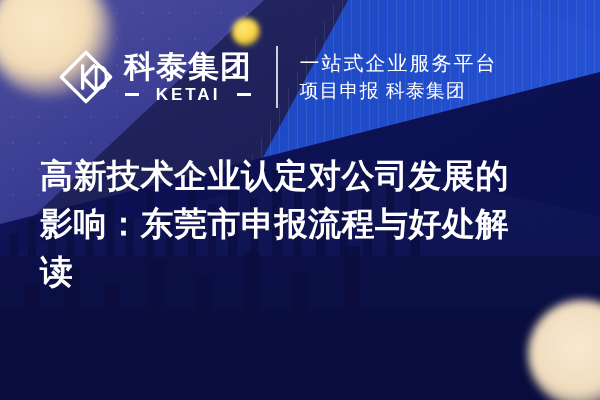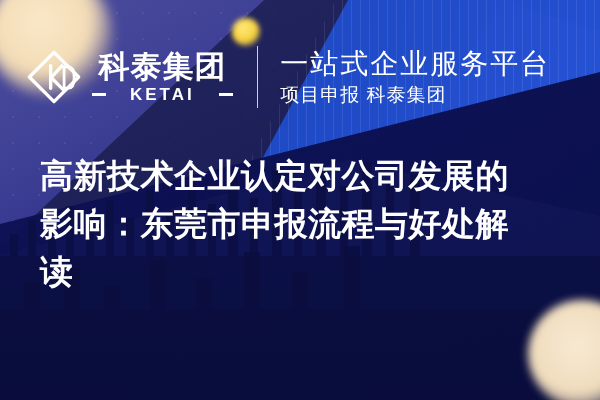--- a/index.html
+++ b/index.html
@@ -89,55 +89,55 @@
   }
 
   
   .header {
     position: absolute;
     left: 0; top: 38px;
     width: 100%;
     height: 78px;
     display: flex;
     align-items: center;
-    padding-left: 26px;
+    padding-left: 58px;
     box-sizing: border-box;
   }
   .logo-block { display: flex; align-items: center; }
   .mark { width: 56px; height: 56px; flex: none; }
   .wordmark { margin-left: 10px; display: flex; flex-direction: column; align-items: center; }
   .wordmark-cn {
     color: #ffffff;
     font-size: 31px;
     font-weight: bold;
     letter-spacing: 1px;
     line-height: 1;
     white-space: nowrap;
   }
   .wordmark-en {
-    display: flex; align-items: center; gap: 24px;
+    display: flex; align-items: center; gap: 17px;
     margin-top: 4px;
   }
   .wordmark-en .dash { display:block; width: 14px; height: 3px; background: #ffffff; }
   .wordmark-en .txt {
     color: #ffffff; font-size: 17px; font-weight: bold; letter-spacing: 3px; line-height: 1;
   }
 
   .divider {
     width: 1.5px;
     height: 62px;
     background: rgba(255,255,255,0.78);
     margin: 0 22px 0 24px;
     flex: none;
   }
 
   .tagline { display: flex; flex-direction: column; justify-content: center; }
   .tagline-main {
     color: #ffffff;
-    font-size: 28px;
+    font-size: 20px;
     letter-spacing: 2px;
     line-height: 1.12;
     white-space: nowrap;
   }
   .tagline-sub {
     color: #ffffff;
     font-size: 19px;
     letter-spacing: 1px;
     line-height: 1.1;
     margin-top: 6px;

